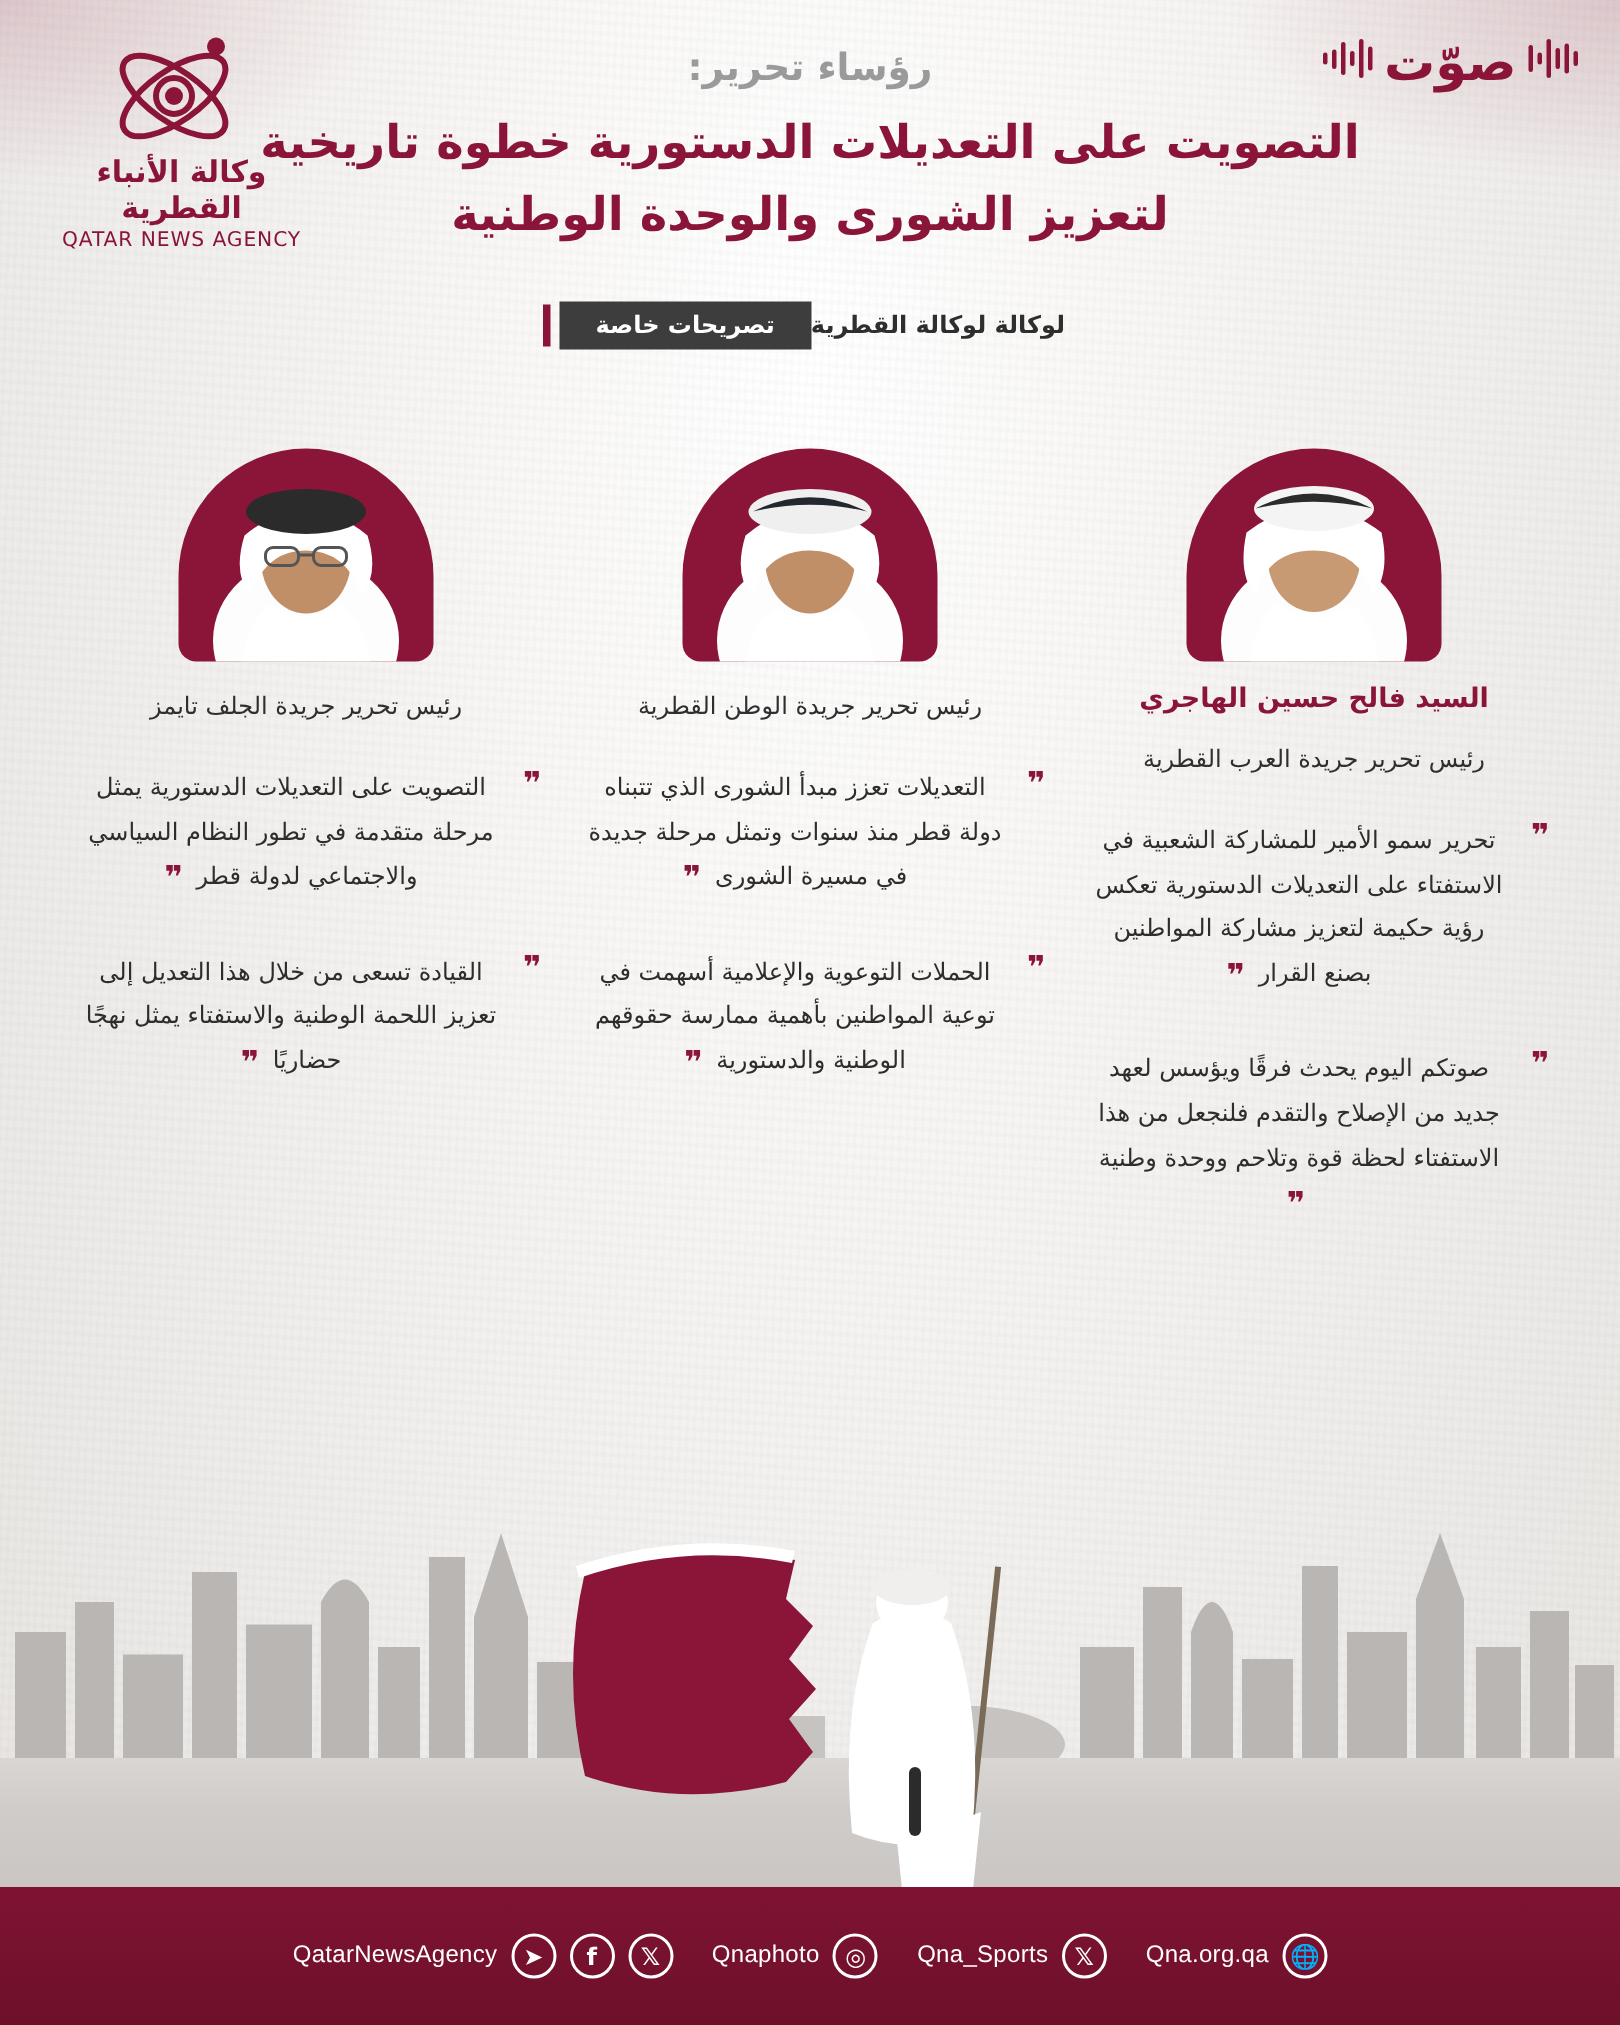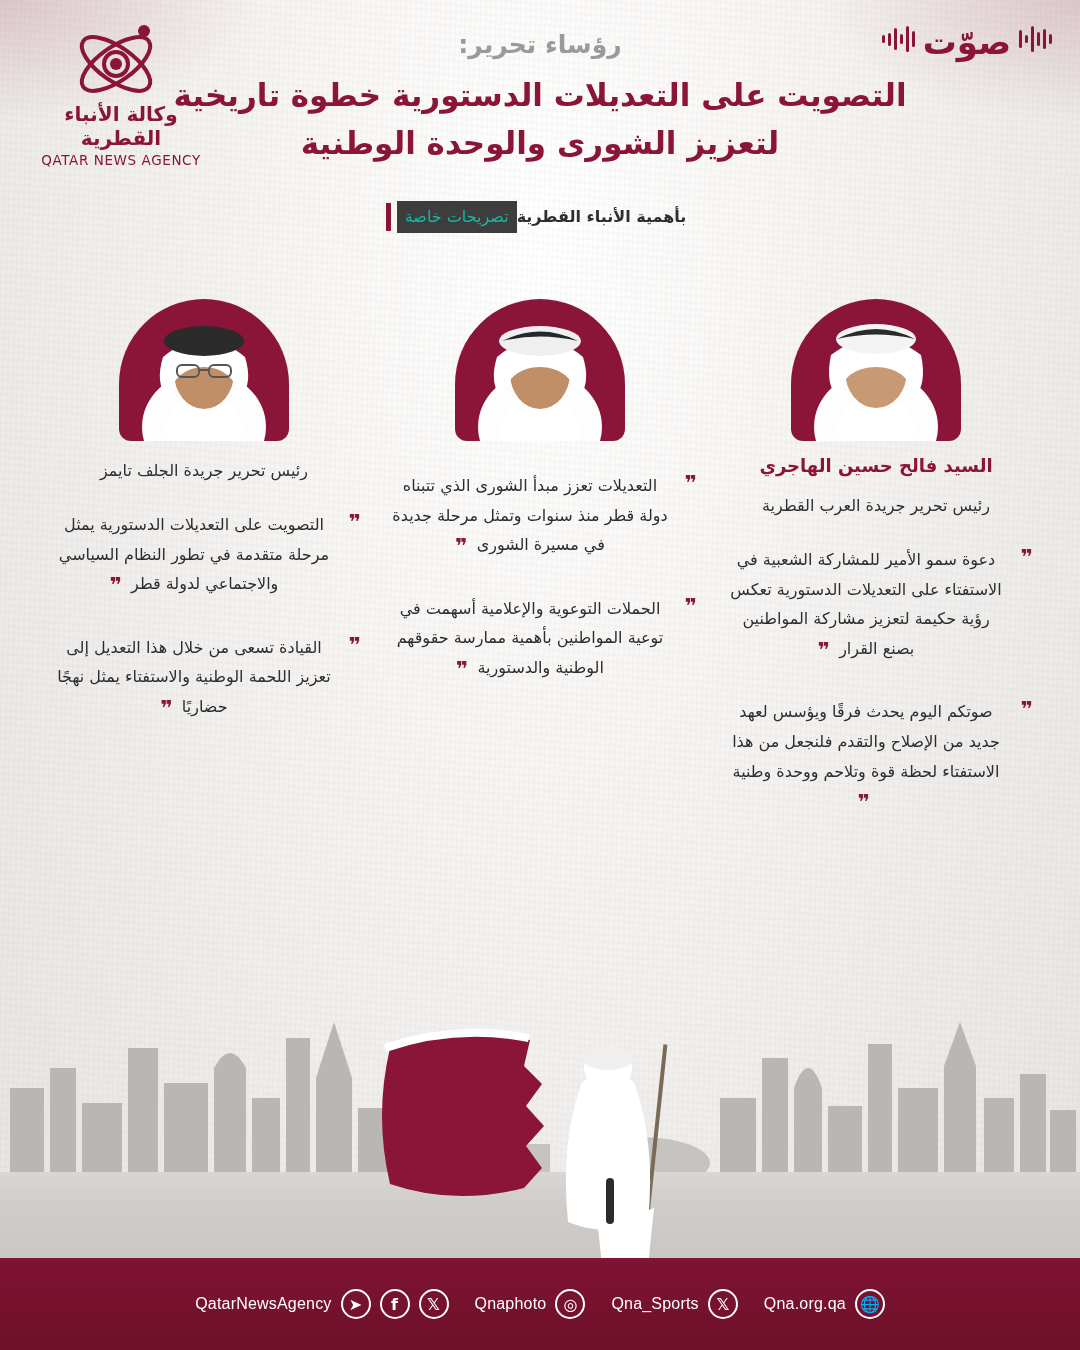--- a/index.html
+++ b/index.html
@@ -56,22 +56,22 @@
   .qna-en { font-size: 13.5px; letter-spacing: .6px; margin-top: 2px; }
 
   .head-block { padding-top: 30px; text-align: center; }
   .kicker { font-size: 25px; color: #9a9a9a; font-weight: bold; }
   .headline {
     margin: 12px auto 0; width: 760px;
     font-size: 31px; line-height: 1.55; font-weight: bold; color: #8a1538;
   }
   .tagline { margin-top: 34px; display: flex; justify-content: center; align-items: center; }
   .tag-dark {
-    background: #3d3d3d; color: #14b8a6; font-size: 16px; font-weight: normal;
-    padding: 6px 8px 7px;
+    background: #3d3d3d; color: #ffffff; font-size: 16px; font-weight: bold;
+    padding: 6px 24px 7px;
   }
   .tag-plain {
     color: #2e2e2e; font-size: 16px; font-weight: bold; padding: 6px 8px 7px 0;
   }
   .tag-bar { width: 5px; height: 28px; background: #8a1538; margin-right: 6px; }
 
   
   .people {
     display: flex; justify-content: center; gap: 6px;
     margin-top: 48px; padding: 0 34px;
@@ -170,21 +170,21 @@
       </svg>
     </div>
     <div class="qna-ar">وكالة الأنباء القطرية</div>
     <div class="qna-en">QATAR NEWS AGENCY</div>
   </div>
 
   <div class="layer head-block">
     <div class="kicker">رؤساء تحرير:</div>
     <div class="headline">التصويت على التعديلات الدستورية خطوة تاريخية لتعزيز الشورى والوحدة الوطنية</div>
     <div class="tagline">
-      <span class="tag-plain">بأهمية الأنباء القطرية</span>
+      <span class="tag-plain">لوكالة لوكالة القطرية</span>
       <span class="tag-dark">تصريحات خاصة</span>
       <span class="tag-bar"></span>
     </div>
   </div>
 
   <div class="layer people">
 
     <div class="person">
       <div class="portrait">
         <div class="disc">
@@ -196,21 +196,21 @@
             <path d="M46 40 q39 -20 78 0 q-39 -9 -78 0z" fill="#2b2b2b"></path>
             <path d="M60 104 q25 14 50 0 q14 10 18 38 h-86 q4 -28 18 -38z" fill="#ffffff"></path>
           </svg>
         </div>
       </div>
       <div class="name">السيد فالح حسين الهاجري</div>
       <div class="role">رئيس تحرير جريدة العرب القطرية</div>
       <div class="quotes">
         <div class="quote">
           <span class="qmark open">❞</span>
-          <span>دعوة سمو الأمير للمشاركة الشعبية في الاستفتاء على التعديلات الدستورية تعكس رؤية حكيمة لتعزيز مشاركة المواطنين بصنع القرار</span>
+          <span>تحرير سمو الأمير للمشاركة الشعبية في الاستفتاء على التعديلات الدستورية تعكس رؤية حكيمة لتعزيز مشاركة المواطنين بصنع القرار</span>
           <span class="qmark close">❞</span>
         </div>
         <div class="quote">
           <span class="qmark open">❞</span>
           <span>صوتكم اليوم يحدث فرقًا ويؤسس لعهد جديد من الإصلاح والتقدم فلنجعل من هذا الاستفتاء لحظة قوة وتلاحم ووحدة وطنية</span>
           <span class="qmark close">❞</span>
         </div>
       </div>
     </div>
 
@@ -220,20 +220,21 @@
           <svg viewBox="0 0 170 142" width="170" height="142" aria-hidden="true">
             <ellipse cx="85" cy="128" rx="62" ry="56" fill="#fdfdfd"></ellipse>
             <ellipse cx="85" cy="74" rx="30" ry="36" fill="#c08f68"></ellipse>
             <path d="M42 58 q43 -36 86 0 q8 26 -4 40 q-10 -30 -39 -30 q-29 0 -39 30 q-12 -14 -4 -40z" fill="#ffffff"></path>
             <ellipse cx="85" cy="42" rx="41" ry="15" fill="#efefef"></ellipse>
             <path d="M47 42 q38 -19 76 0 q-38 -9 -76 0z" fill="#23272e"></path>
             <path d="M62 106 q23 13 46 0 q16 10 20 36 h-86 q4 -26 20 -36z" fill="#ffffff"></path>
           </svg>
         </div>
       </div>
+      <div class="role">رئيس تحرير جريدة الوطن القطرية</div>
       <div class="quotes">
         <div class="quote">
           <span class="qmark open">❞</span>
           <span>التعديلات تعزز مبدأ الشورى الذي تتبناه دولة قطر منذ سنوات وتمثل مرحلة جديدة في مسيرة الشورى</span>
           <span class="qmark close">❞</span>
         </div>
         <div class="quote">
           <span class="qmark open">❞</span>
           <span>الحملات التوعوية والإعلامية أسهمت في توعية المواطنين بأهمية ممارسة حقوقهم الوطنية والدستورية</span>
           <span class="qmark close">❞</span>

